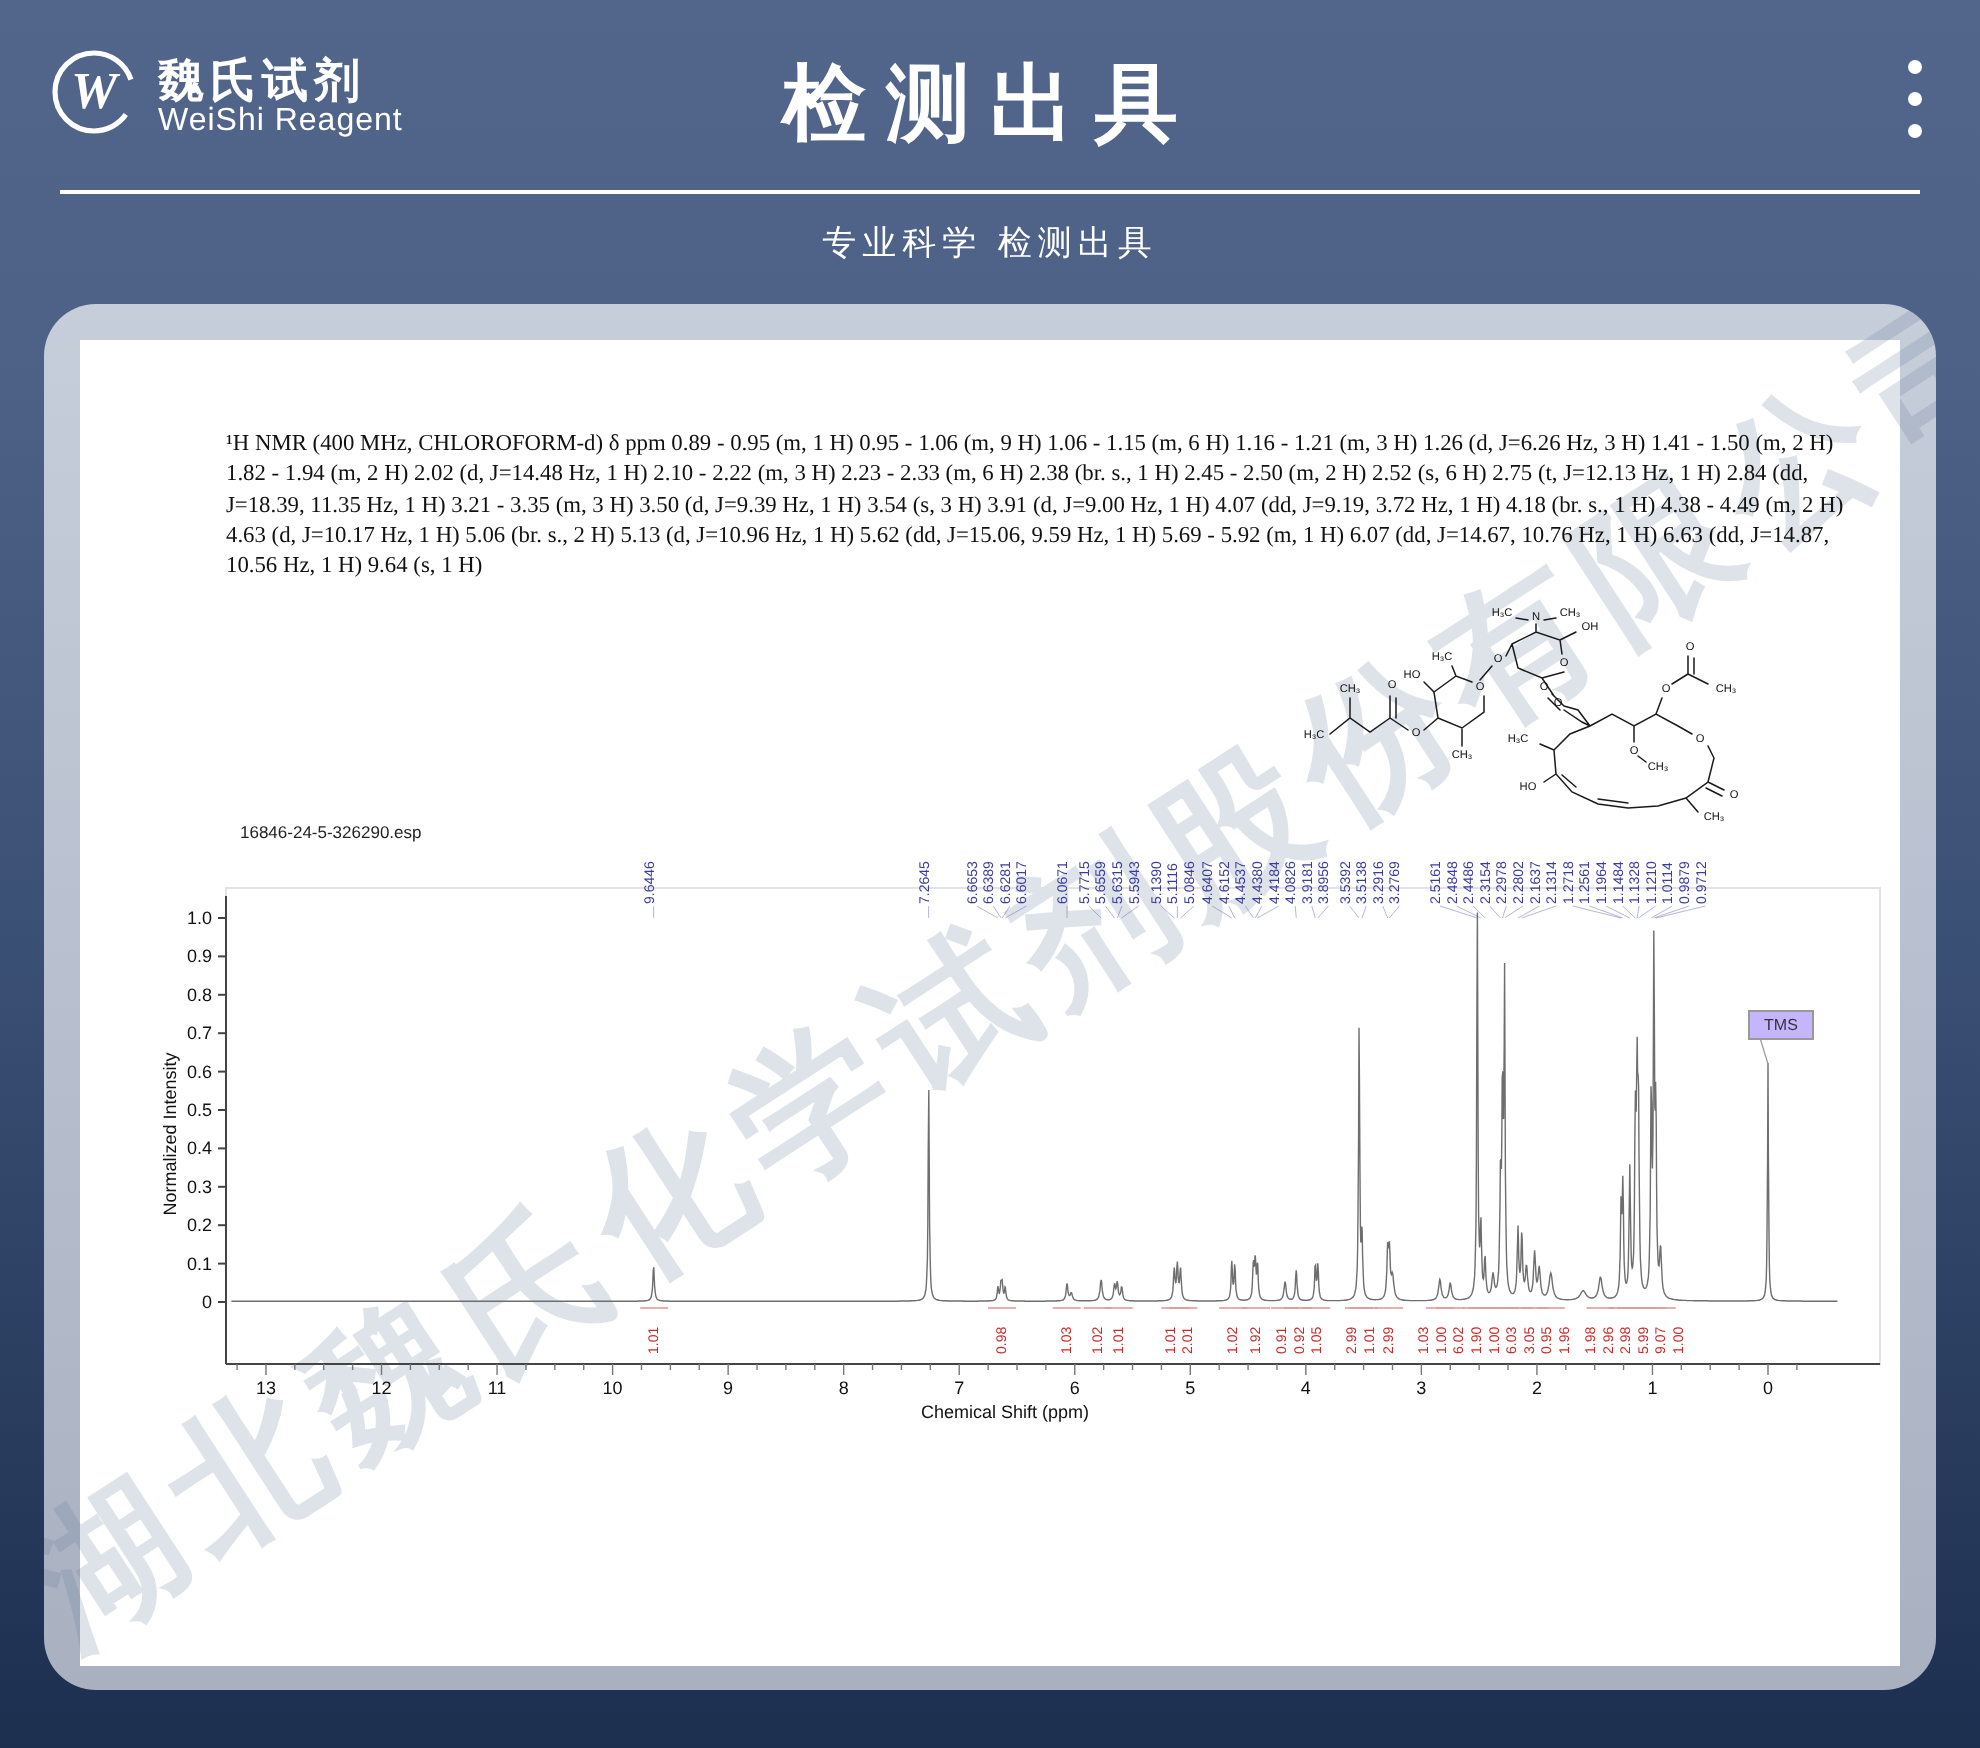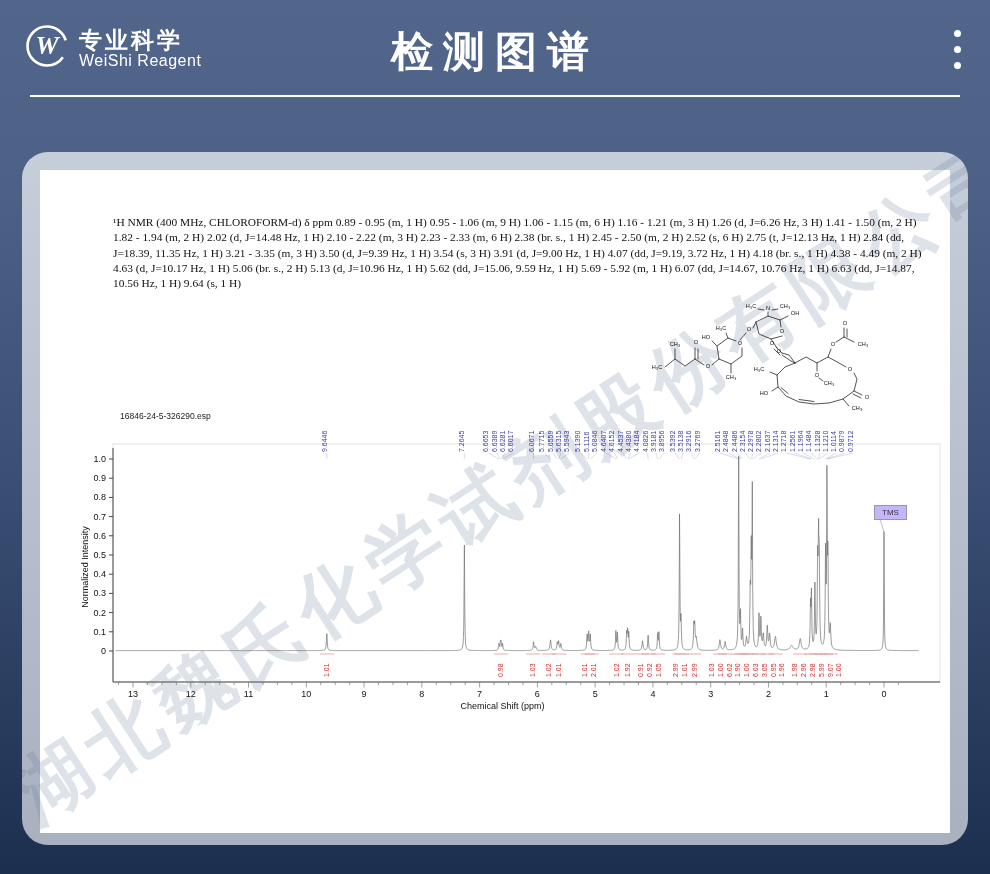--- a/index.html
+++ b/index.html
@@ -38,31 +38,32 @@
 </head>
 <body>
 
 <div class="header">
   <div class="brand">
     <svg width="47" height="50" viewBox="0 0 47 50">
       <circle cx="23" cy="24" r="19.5" fill="none" stroke="#ffffff" stroke-width="2.6" stroke-dasharray="104 19" stroke-dashoffset="-12"></circle>
       <text x="23" y="32" text-anchor="middle" fill="#ffffff" font-family="Liberation Serif, serif" font-size="26" font-style="italic" font-weight="700">W</text>
     </svg>
     <div class="brand-text">
-      <div class="cn">专业科学</div>
+      <div class="cn">魏氏试剂</div>
       <div class="en">WeiShi Reagent</div>
     </div>
   </div>
-  <div class="page-title">检测图谱</div>
+  <div class="page-title">检测出具</div>
   <div class="menu-dots">
       <i></i>
       <i></i>
       <i></i>
     </div>
   <div class="divider"></div>
+  <div class="subtitle">专业科学  检测出具</div>
 </div>
 
 <div class="card">
   <div class="paper"></div>
   <div class="watermark">湖北魏氏化学试剂股份有限公司</div>
 </div>
 
 <div class="nmr-text">¹H NMR (400 MHz, CHLOROFORM-d) δ ppm 0.89 - 0.95 (m, 1 H) 0.95 - 1.06 (m, 9 H) 1.06 - 1.15 (m, 6 H) 1.16 - 1.21 (m, 3 H) 1.26 (d,  J=6.26 Hz, 3 H) 1.41 - 1.50 (m, 2 H) 1.82 - 1.94 (m, 2 H) 2.02 (d,  J=14.48 Hz, 1 H) 2.10 - 2.22 (m, 3 H) 2.23 - 2.33 (m, 6 H) 2.38 (br. s., 1 H) 2.45 - 2.50 (m, 2 H) 2.52 (s, 6 H) 2.75 (t, J=12.13 Hz, 1 H) 2.84 (dd, J=18.39, 11.35 Hz, 1 H) 3.21 - 3.35 (m, 3 H) 3.50 (d,  J=9.39 Hz, 1 H) 3.54 (s, 3 H) 3.91 (d,  J=9.00 Hz, 1 H) 4.07 (dd, J=9.19, 3.72 Hz, 1 H) 4.18 (br. s., 1 H) 4.38 - 4.49 (m, 2 H) 4.63 (d,  J=10.17 Hz, 1 H) 5.06 (br. s., 2 H) 5.13 (d,  J=10.96 Hz, 1 H) 5.62 (dd, J=15.06, 9.59 Hz, 1 H) 5.69 - 5.92 (m, 1 H) 6.07 (dd, J=14.67, 10.76 Hz, 1 H) 6.63 (dd, J=14.87, 10.56 Hz, 1 H) 9.64 (s, 1 H)</div>
 <div class="filename">16846-24-5-326290.esp</div>
 

